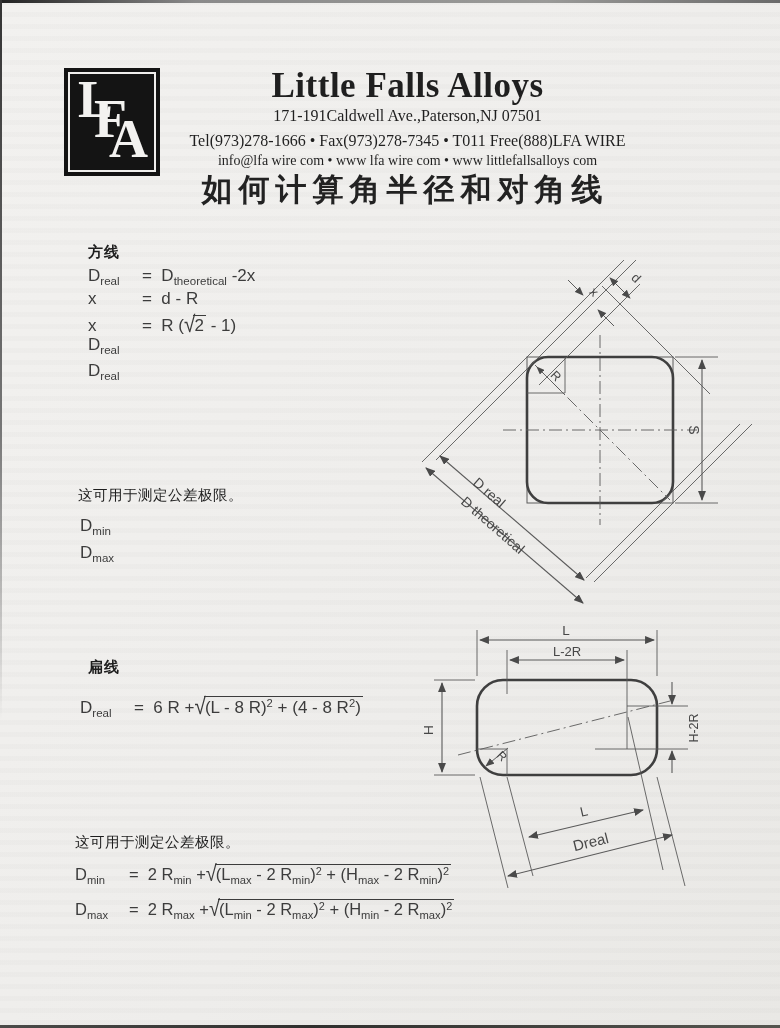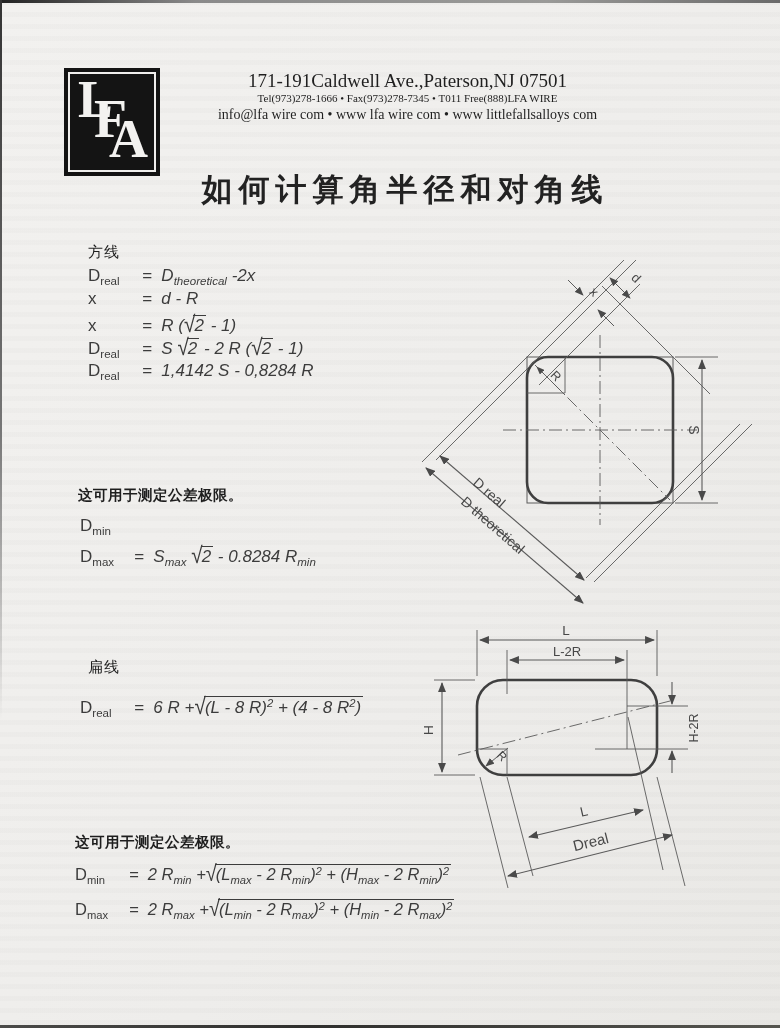--- a/index.html
+++ b/index.html
@@ -18,34 +18,34 @@
   
   .logo{position:absolute;left:64px;top:68px;width:96px;height:108px;background:#141414;
     box-shadow:inset 0 0 0 4px #141414, inset 0 0 0 6px #f0efed, inset 0 0 0 9px #141414;}
   .logo span{position:absolute;color:#f3f2f0;font-family:"Liberation Serif",serif;font-weight:bold;line-height:1;}
   .logo .l1{left:14px;top:6px;font-size:52px;}
   .logo .l2{left:30px;top:24px;font-size:54px;}
   .logo .l3{left:45px;top:44px;font-size:54px;}
   .header-text{position:absolute;left:150px;top:68px;width:515px;text-align:center;
     font-family:"Liberation Serif",serif;color:#1f1f1f;}
   .company{font-size:35px;font-weight:bold;letter-spacing:0.5px;line-height:1.05;}
-  .addr{font-size:19px;margin-top:2px;}
-  .contact{font-size:11px;margin-top:0;}
+  .addr{font-size:16px;margin-top:2px;}
+  .contact{font-size:16px;margin-top:7px;}
   .web{font-size:14px;margin-top:3px;}
   .zh-title{position:absolute;left:140px;top:169px;width:530px;text-align:center;
     font-family:"Liberation Serif",serif;font-size:31px;letter-spacing:6px;color:#222;font-weight:700;}
   
-  .sec-head{position:absolute;font-size:15px;font-weight:normal;color:#1e1e1e;letter-spacing:1px;}
-  .note{position:absolute;font-size:14.5px;font-weight:bold;color:#1e1e1e;letter-spacing:0.5px;}
+  .sec-head{position:absolute;font-size:15px;font-weight:bold;color:#1e1e1e;letter-spacing:1px;}
+  .note{position:absolute;font-size:14.5px;font-weight:normal;color:#1e1e1e;letter-spacing:0.5px;}
   .eqs{position:absolute;font-size:17px;color:#3c3c3c;}
   .eq-row{display:flex;align-items:baseline;height:23px;}
   .eqs.tall .eq-row{height:27px;}
   .eqs.xtall .eq-row{height:35px;font-size:16.5px;}
   .f-lhs{display:inline-block;width:54px;white-space:pre;}
-  .f-rhs{white-space:pre;font-style:italic;}
+  .f-rhs{white-space:pre;}
   .tk-txt{white-space:pre;}
   .tk-sub{font-size:0.68em;vertical-align:-0.35em;white-space:pre;}
   .tk-sup{font-size:0.66em;vertical-align:0.5em;white-space:pre;}
   .tk-rsign{display:inline-block;font-size:1.22em;transform:scaleY(1.12);margin-right:-2px;white-space:pre;}
   .tk-rad{display:inline-block;border-top:1.4px solid #3c3c3c;padding:0 2px 0 1px;white-space:pre;}
   
   svg text{font-family:"Liberation Sans",sans-serif;fill:#474747;}
 </style>
 </head>
 <body>
@@ -55,20 +55,21 @@
   <div class="edge-top"></div>
   <div class="edge-left"></div>
   <div class="edge-bottom"></div>
 
   <div class="logo">
     <span class="l1">L</span>
     <span class="l2">F</span>
     <span class="l3">A</span>
   </div>
   <div class="header-text">
+    <div class="company">Little Falls Alloys</div>
     <div class="addr">171-191Caldwell Ave.,Paterson,NJ 07501</div>
     <div class="contact">Tel(973)278-1666 • Fax(973)278-7345 • T011 Free(888)LFA WIRE</div>
     <div class="web">info@lfa wire com • www lfa wire com • www littlefallsalloys com</div>
   </div>
   <div class="zh-title">如何计算角半径和对角线</div>
 
   <div class="sec-head" style="left:88px;top:243px;">方线</div>
   <div class="eqs" style="left:88px;top:266px;">
     <div class="eq-row">
       <span class="f-lhs"><span class="tk-txt">D</span><span class="tk-sub">real</span></span>
@@ -77,36 +78,33 @@
     <div class="eq-row">
       <span class="f-lhs"><span class="tk-txt">x</span></span>
       <span class="f-rhs"><span class="tk-txt">=  d - R</span></span>
     </div>
     <div class="eq-row">
       <span class="f-lhs"><span class="tk-txt">x</span></span>
       <span class="f-rhs"><span class="tk-txt">=  R (</span><span class="tk-rsign">√</span><span class="tk-rad">2</span><span class="tk-txt"> - 1)</span></span>
     </div>
     <div class="eq-row">
       <span class="f-lhs"><span class="tk-txt">D</span><span class="tk-sub">real</span></span>
-      <span class="f-rhs"><span class="tk-txt">=  S </span><span class="tk-rsign">√</span><span class="tk-rad">2</span><span class="tk-txt"> - 2 R (</span><span class="tk-rsign">√</span><span class="tk-rad">2</span><span class="tk-txt"> - 1)</span></span>
     </div>
     <div class="eq-row" style="margin-top:3px;">
       <span class="f-lhs"><span class="tk-txt">D</span><span class="tk-sub">real</span></span>
-      <span class="f-rhs"><span class="tk-txt">=  1,4142 S - 0,8284 R</span></span>
     </div>
   </div>
 
   <div class="note" style="left:78px;top:486px;">这可用于测定公差极限。</div>
   <div class="eqs tall" style="left:80px;top:516px;">
     <div class="eq-row">
       <span class="f-lhs"><span class="tk-txt">D</span><span class="tk-sub">min</span></span>
     </div>
     <div class="eq-row">
       <span class="f-lhs"><span class="tk-txt">D</span><span class="tk-sub">max</span></span>
-      <span class="f-rhs"><span class="tk-txt">=  S</span><span class="tk-sub">max</span><span class="tk-txt"> </span><span class="tk-rsign">√</span><span class="tk-rad">2</span><span class="tk-txt"> - 0.8284 R</span><span class="tk-sub">min</span></span>
     </div>
   </div>
 
   <div class="sec-head" style="left:88px;top:658px;text-align:center;">扁线</div>
   <div class="eqs" style="left:80px;top:694px;">
     <div class="eq-row" style="height:32px;">
       <span class="f-lhs"><span class="tk-txt">D</span><span class="tk-sub">real</span></span>
       <span class="f-rhs"><span class="tk-txt">=  6 R +</span><span class="tk-rsign">√</span><span class="tk-rad"><span class="tk-txt">(L - 8 R)</span><span class="tk-sup">2</span><span class="tk-txt"> + (4 - 8 R</span><span class="tk-sup">2</span><span class="tk-txt">)</span></span></span>
     </div>
   </div>

